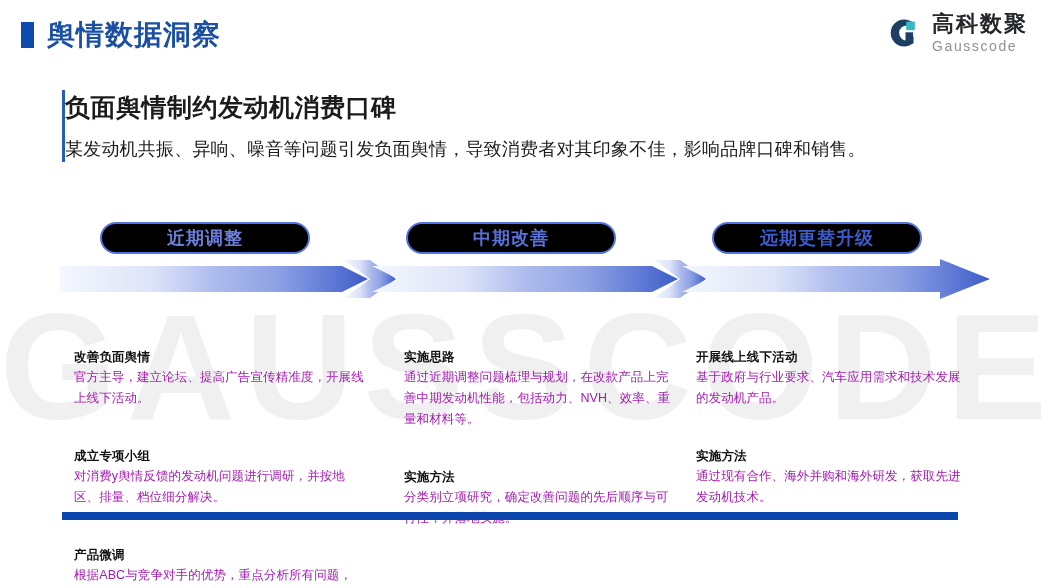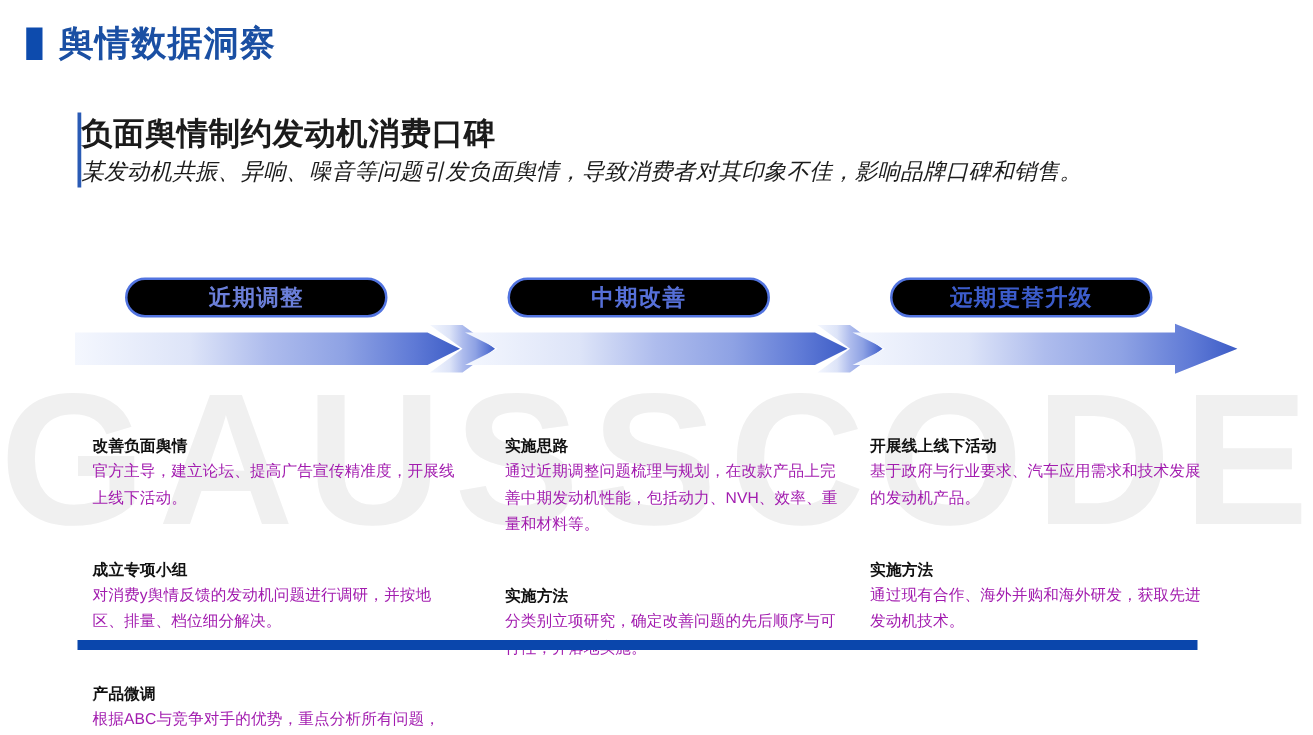--- a/index.html
+++ b/index.html
@@ -87,28 +87,27 @@
   }
   .lead-title {
     font-size: 25px;
     font-weight: 700;
     color: #1b1b1b;
     letter-spacing: 0.5px;
     line-height: 34px;
     white-space: nowrap;
   }
   .lead-sub {
-    margin-top: 0;
+    margin-top: 12px;
     font-size: 18px;
     font-weight: 400;
     color: #1b1b1b;
     letter-spacing: 0.2px;
     line-height: 26px;
     white-space: nowrap;
-    font-style: italic;
   }
 
   
   .pills {
     position: absolute;
     left: 0; top: 222px;
     width: 1050px; height: 36px;
     z-index: 6;
   }
   .pill {
@@ -181,20 +180,33 @@
 <body>
 
 <div class="slide">
 
   <div class="watermark">GAUSSCODE</div>
 
   <div class="header">
     <div class="header-bullet"></div>
     <div class="header-title">舆情数据洞察</div>
 
+    <div class="logo">
+      <div class="logo-mark">
+        <svg width="40" height="40" viewBox="0 0 40 40" aria-hidden="true">
+          <path d="M30.5 10.2 A13.5 13.5 0 1 0 30.5 29.8 L30.5 23.4 A7.6 7.6 0 1 1 30.5 16.6 Z" fill="#1d3f63"></path>
+          <rect x="22.5" y="19.3" width="7.6" height="11.4" fill="#1d3f63"></rect>
+          <rect x="23.2" y="8.6" width="8.6" height="8.6" fill="#35b8c4"></rect>
+        </svg>
+      </div>
+      <div class="logo-text">
+        <span class="logo-cn">高科数聚</span>
+        <span class="logo-en">Gausscode</span>
+      </div>
+    </div>
   </div>
 
   <div class="lead">
     <div class="lead-title">负面舆情制约发动机消费口碑</div>
     <div class="lead-sub">某发动机共振、异响、噪音等问题引发负面舆情，导致消费者对其印象不佳，影响品牌口碑和销售。</div>
   </div>
 
   <div class="pills">
     <div class="pill pill-1">
       <span>近期调整</span>

